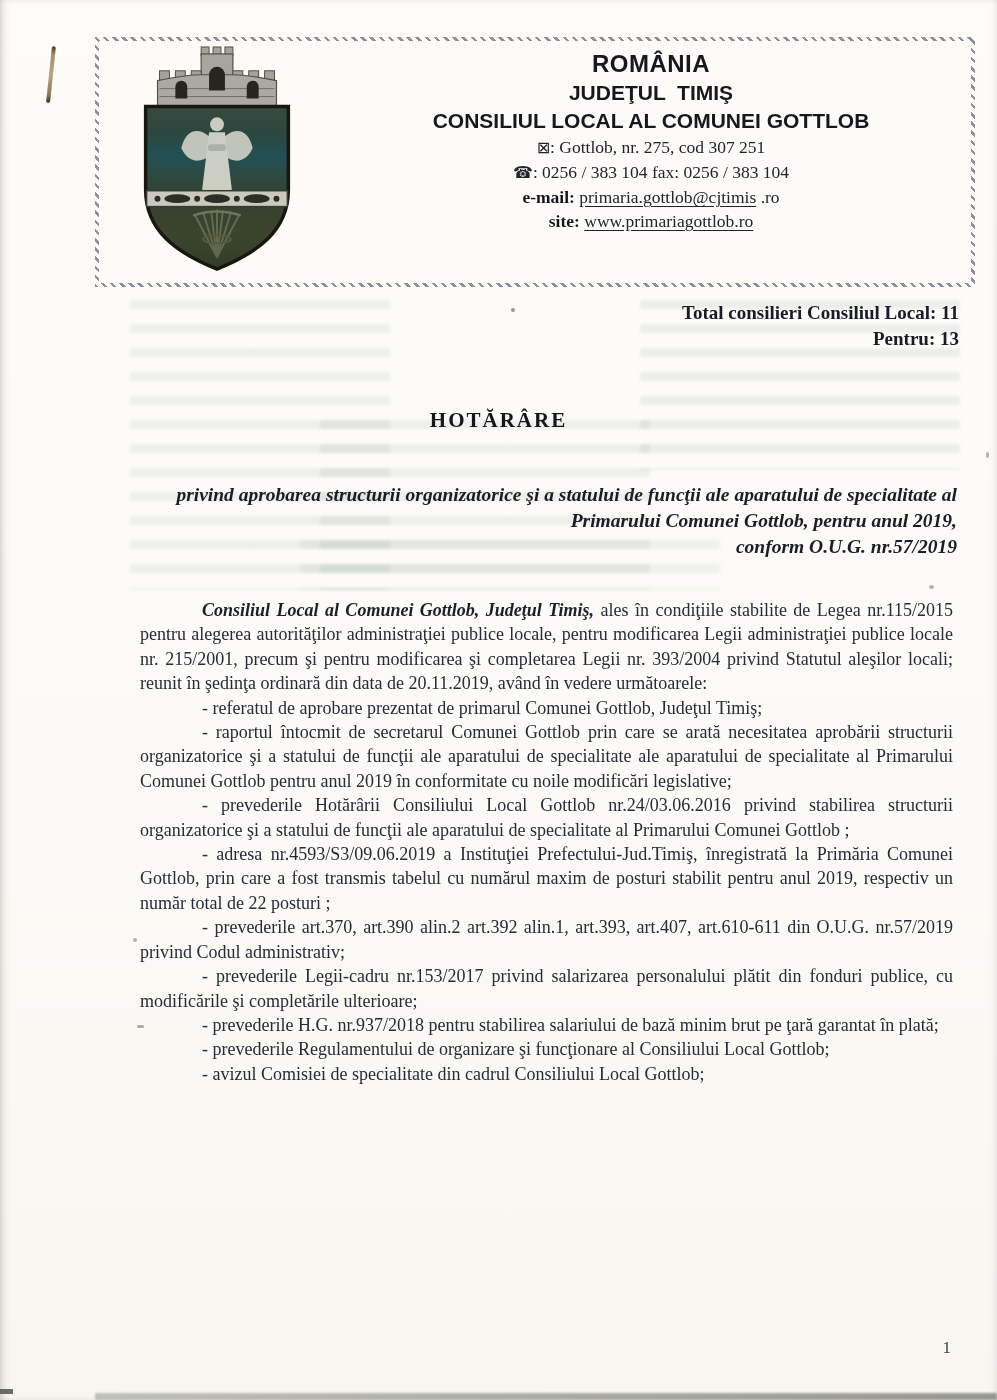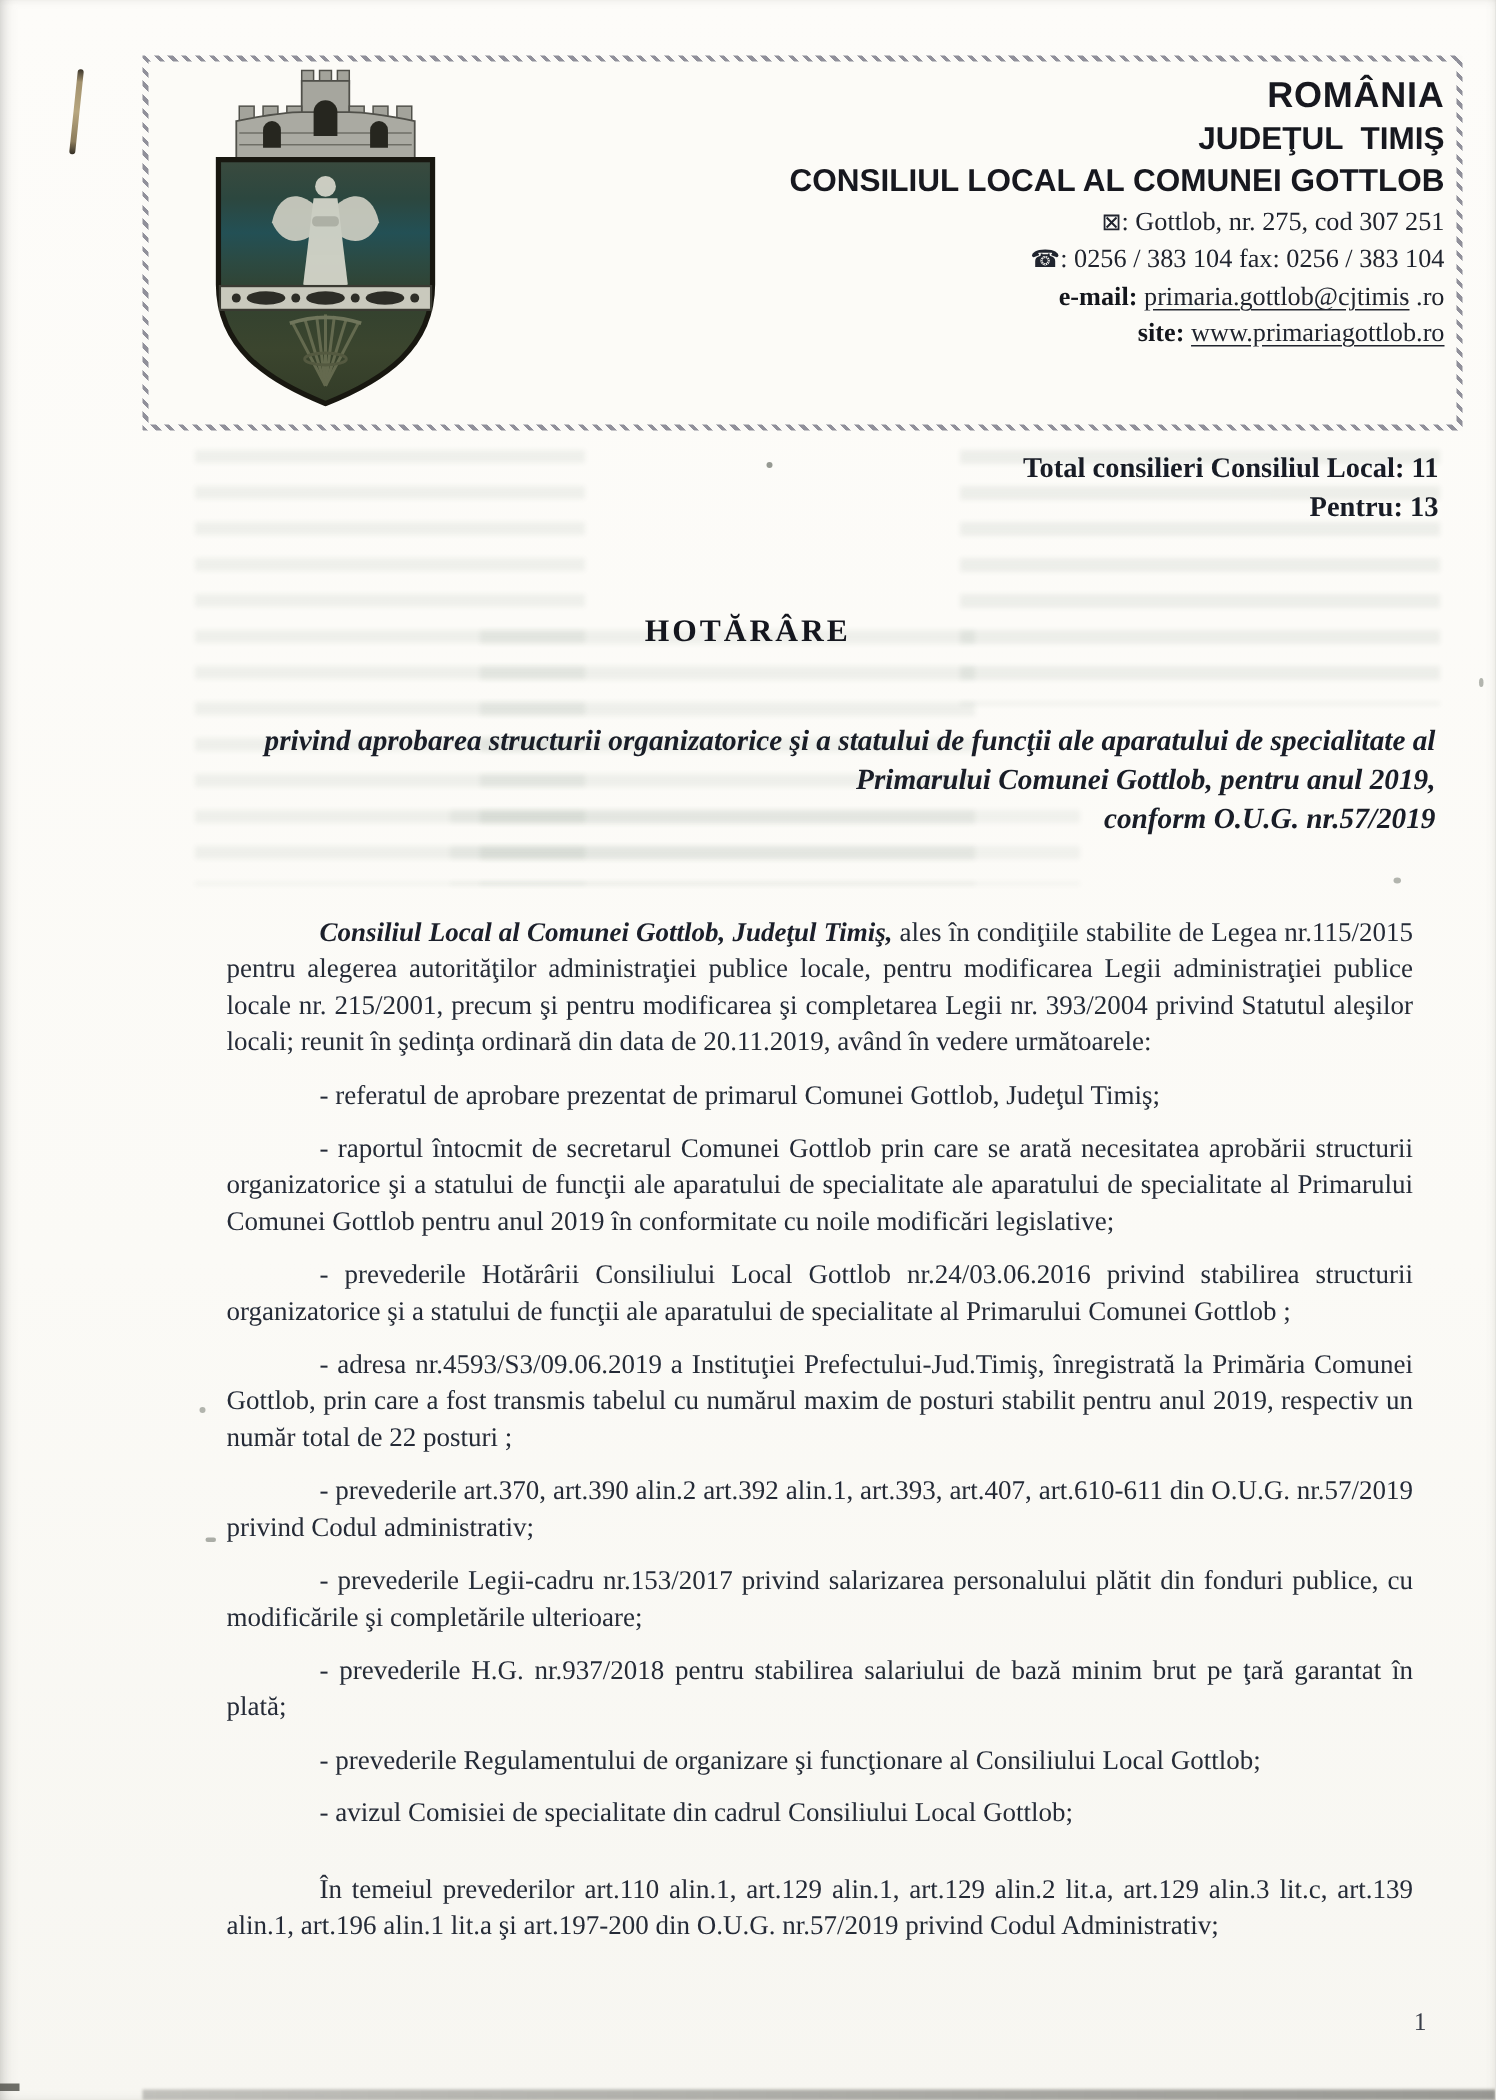--- a/index.html
+++ b/index.html
@@ -20,21 +20,21 @@
     position:absolute;left:95px;top:37px;width:880px;height:250px;
     background:repeating-linear-gradient(45deg,#90909a 0 2.5px,#fbfaf7 2.5px 6.5px);
     padding:4px;box-sizing:border-box;
   }
   .letterhead-inner{
     position:relative;width:100%;height:100%;
     background:#fcfbf7;
   }
   .coat{position:absolute;left:18px;top:4px;width:200px;height:228px;}
   .head-text{
-    position:absolute;left:240px;right:8px;top:8px;text-align:right;
+    position:absolute;left:240px;right:8px;top:8px;text-align:center;
   }
   .country{
     font-family:"Liberation Sans", sans-serif;font-weight:bold;
     font-size:24px;color:#17181f;letter-spacing:.5px;line-height:30px;
   }
   .county{
     font-family:"Liberation Sans", sans-serif;font-weight:bold;
     font-size:21px;color:#17181f;line-height:28px;white-space:pre;
   }
   .institution{
@@ -60,21 +60,21 @@
   .doc-subtitle{
     position:absolute;left:60px;right:40px;top:482px;text-align:right;
     font-weight:bold;font-style:italic;font-size:19.5px;line-height:26px;color:#191d27;
   }
 
   
   .body-text{
     position:absolute;left:140px;right:44px;top:598px;
     font-size:18px;line-height:24.4px;text-align:justify;color:#252b37;
   }
-  .body-text p{margin:11px;text-indent:62px;}
+  .body-text p{margin:0;text-indent:62px;}
   .closing{margin-top:26px !important;}
   .lead-bi{font-weight:bold;font-style:italic;color:#1b1f2a;}
 
   .page-number{
     position:absolute;right:46px;bottom:42px;font-size:17px;color:#3a3f4a;
   }
 
   
   .staple{
     position:absolute;left:49px;top:46px;width:4px;height:57px;
@@ -222,18 +222,17 @@
     <p><span class="lead-bi">Consiliul Local al Comunei Gottlob, Judeţul Timiş,</span><span> ales în condiţiile stabilite de Legea nr.115/2015 pentru alegerea autorităţilor administraţiei publice locale, pentru modificarea Legii administraţiei publice locale nr. 215/2001, precum şi pentru modificarea şi completarea Legii nr. 393/2004 privind Statutul aleşilor locali; reunit în şedinţa ordinară din data de 20.11.2019, având în vedere următoarele:</span></p>
     <p>- referatul de aprobare  prezentat de primarul Comunei Gottlob, Judeţul Timiş;</p>
     <p>- raportul  întocmit de secretarul Comunei Gottlob prin care se arată necesitatea aprobării structurii organizatorice şi a statului de funcţii ale aparatului de specialitate ale aparatului de specialitate al Primarului Comunei Gottlob pentru anul 2019 în conformitate cu noile modificări legislative;</p>
     <p>- prevederile Hotărârii Consiliului Local Gottlob nr.24/03.06.2016 privind stabilirea structurii organizatorice şi a statului de funcţii ale aparatului de specialitate al Primarului Comunei Gottlob ;</p>
     <p>- adresa nr.4593/S3/09.06.2019 a Instituţiei Prefectului-Jud.Timiş, înregistrată la Primăria Comunei Gottlob, prin care a fost transmis tabelul cu numărul maxim de posturi stabilit pentru anul 2019, respectiv un număr total de 22 posturi ;</p>
     <p>- prevederile art.370, art.390 alin.2 art.392 alin.1, art.393, art.407, art.610-611 din O.U.G. nr.57/2019 privind Codul administrativ;</p>
     <p>- prevederile Legii-cadru nr.153/2017 privind  salarizarea personalului plătit din fonduri publice, cu modificările şi completările ulterioare;</p>
     <p>- prevederile H.G. nr.937/2018 pentru stabilirea salariului de bază minim brut pe ţară garantat în plată;</p>
     <p>- prevederile Regulamentului de organizare şi funcţionare al Consiliului Local Gottlob;</p>
     <p>- avizul Comisiei de specialitate din cadrul Consiliului Local Gottlob;</p>
-    <p class="closing">În temeiul prevederilor art.110 alin.1, art.129 alin.1, art.129 alin.2 lit.a, art.129 alin.3 lit.c, art.139 alin.1, art.196 alin.1 lit.a şi art.197-200 din O.U.G. nr.57/2019 privind Codul Administrativ;</p>
   </div>
 
   <div class="page-number">1</div>
 
 </div>
 
 </body></html>

